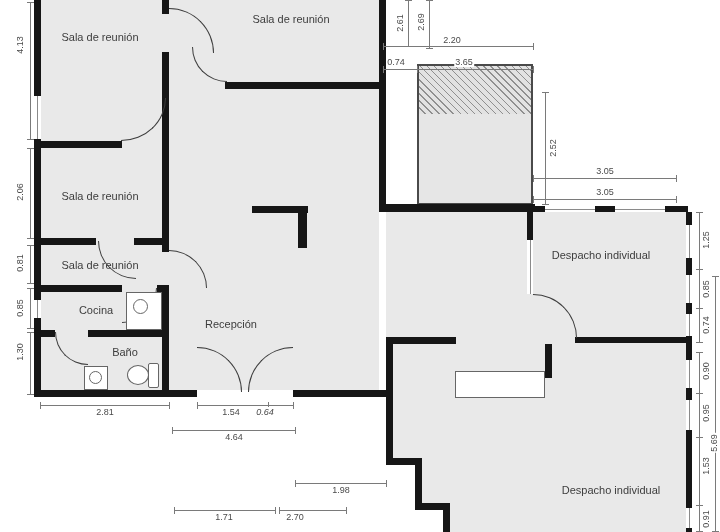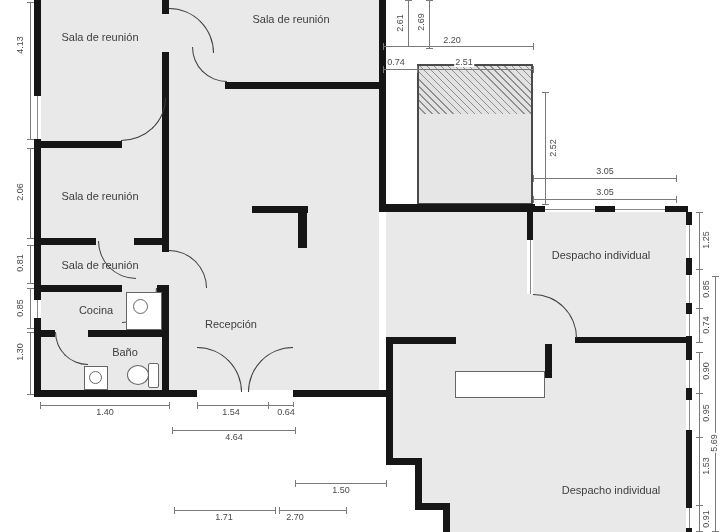--- a/index.html
+++ b/index.html
@@ -162,21 +162,21 @@
     <div class="dim-tick" style="left: 383px; top: 43px; width: 1px; height: 7px;"></div>
     <div class="dim-tick" style="left: 533px; top: 43px; width: 1px; height: 7px;"></div>
     <span class="dim-label" style="left: 452px; top: 40px;">2.20</span>
     <div class="dim-line" style="left: 383px; top: 69px; width: 34px; height: 1px;"></div>
     <div class="dim-tick" style="left: 383px; top: 66px; width: 1px; height: 7px;"></div>
     <div class="dim-tick" style="left: 417px; top: 66px; width: 1px; height: 7px;"></div>
     <span class="dim-label" style="left: 396px; top: 62px;">0.74</span>
     <div class="dim-line" style="left: 417px; top: 69px; width: 116px; height: 1px;"></div>
     <div class="dim-tick" style="left: 417px; top: 66px; width: 1px; height: 7px;"></div>
     <div class="dim-tick" style="left: 533px; top: 66px; width: 1px; height: 7px;"></div>
-    <span class="dim-label" style="left: 464px; top: 62px;">2.51</span>
+    <span class="dim-label" style="left: 464px; top: 62px;">3.65</span>
     <div class="dim-line" style="left: 545px; top: 92px; width: 1px; height: 112px;"></div>
     <div class="dim-tick" style="left: 542px; top: 92px; width: 7px; height: 1px;"></div>
     <div class="dim-tick" style="left: 542px; top: 204px; width: 7px; height: 1px;"></div>
     <span class="dim-label vert" style="left: 553px; top: 148px;">2.52</span>
     <div class="dim-line" style="left: 533px; top: 178px; width: 143px; height: 1px;"></div>
     <div class="dim-tick" style="left: 533px; top: 175px; width: 1px; height: 7px;"></div>
     <div class="dim-tick" style="left: 676px; top: 175px; width: 1px; height: 7px;"></div>
     <span class="dim-label" style="left: 605px; top: 171px;">3.05</span>
     <div class="dim-line" style="left: 533px; top: 199px; width: 143px; height: 1px;"></div>
     <div class="dim-tick" style="left: 533px; top: 196px; width: 1px; height: 7px;"></div>
@@ -210,37 +210,37 @@
     <div class="dim-tick" style="left: 696px; top: 505px; width: 7px; height: 1px;"></div>
     <div class="dim-tick" style="left: 696px; top: 531px; width: 7px; height: 1px;"></div>
     <span class="dim-label vert" style="left: 706px; top: 519px;">0.91</span>
     <div class="dim-line" style="left: 715px; top: 276px; width: 1px; height: 255px;"></div>
     <div class="dim-tick" style="left: 712px; top: 276px; width: 7px; height: 1px;"></div>
     <div class="dim-tick" style="left: 712px; top: 531px; width: 7px; height: 1px;"></div>
     <span class="dim-label vert" style="left: 714px; top: 443px;">5.69</span>
     <div class="dim-line" style="left: 40px; top: 405px; width: 129px; height: 1px;"></div>
     <div class="dim-tick" style="left: 40px; top: 402px; width: 1px; height: 7px;"></div>
     <div class="dim-tick" style="left: 169px; top: 402px; width: 1px; height: 7px;"></div>
-    <span class="dim-label" style="left: 105px; top: 412px;">1.40</span>
+    <span class="dim-label" style="left: 105px; top: 412px;">2.81</span>
     <div class="dim-line" style="left: 197px; top: 405px; width: 71px; height: 1px;"></div>
     <div class="dim-tick" style="left: 197px; top: 402px; width: 1px; height: 7px;"></div>
     <div class="dim-tick" style="left: 268px; top: 402px; width: 1px; height: 7px;"></div>
     <span class="dim-label" style="left: 231px; top: 412px;">1.54</span>
     <div class="dim-line" style="left: 268px; top: 405px; width: 25px; height: 1px;"></div>
     <div class="dim-tick" style="left: 268px; top: 402px; width: 1px; height: 7px;"></div>
     <div class="dim-tick" style="left: 293px; top: 402px; width: 1px; height: 7px;"></div>
-    <span class="dim-label" style="left: 286px; top: 412px;">0.64</span>
+    <span class="dim-label" style="left: 265px; top: 412px; font-style: italic;">0.64</span>
     <div class="dim-line" style="left: 172px; top: 430px; width: 123px; height: 1px;"></div>
     <div class="dim-tick" style="left: 172px; top: 427px; width: 1px; height: 7px;"></div>
     <div class="dim-tick" style="left: 295px; top: 427px; width: 1px; height: 7px;"></div>
     <span class="dim-label" style="left: 234px; top: 437px;">4.64</span>
     <div class="dim-line" style="left: 295px; top: 483px; width: 91px; height: 1px;"></div>
     <div class="dim-tick" style="left: 295px; top: 480px; width: 1px; height: 7px;"></div>
     <div class="dim-tick" style="left: 386px; top: 480px; width: 1px; height: 7px;"></div>
-    <span class="dim-label" style="left: 341px; top: 490px;">1.50</span>
+    <span class="dim-label" style="left: 341px; top: 490px;">1.98</span>
     <div class="dim-line" style="left: 174px; top: 510px; width: 101px; height: 1px;"></div>
     <div class="dim-tick" style="left: 174px; top: 507px; width: 1px; height: 7px;"></div>
     <div class="dim-tick" style="left: 275px; top: 507px; width: 1px; height: 7px;"></div>
     <span class="dim-label" style="left: 224px; top: 517px;">1.71</span>
     <div class="dim-line" style="left: 279px; top: 510px; width: 67px; height: 1px;"></div>
     <div class="dim-tick" style="left: 279px; top: 507px; width: 1px; height: 7px;"></div>
     <div class="dim-tick" style="left: 346px; top: 507px; width: 1px; height: 7px;"></div>
     <span class="dim-label" style="left: 295px; top: 517px;">2.70</span>
   </div>
 

